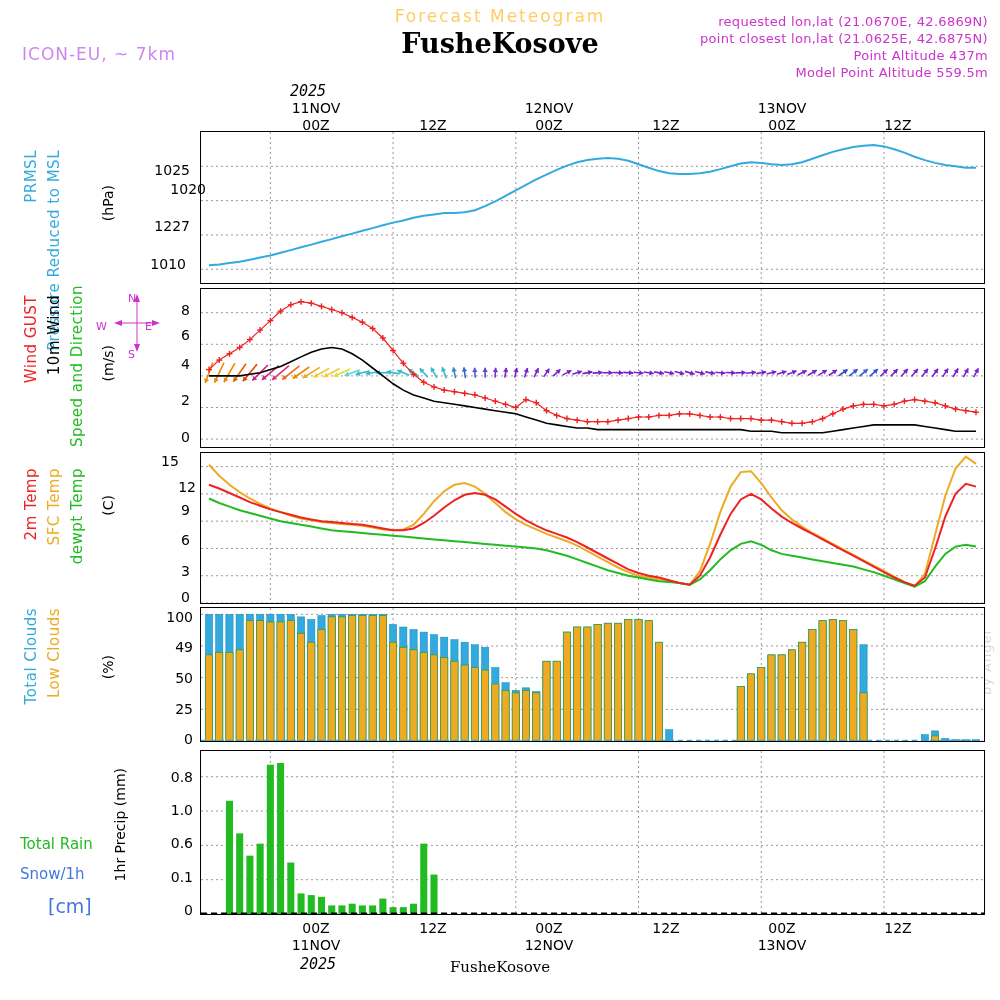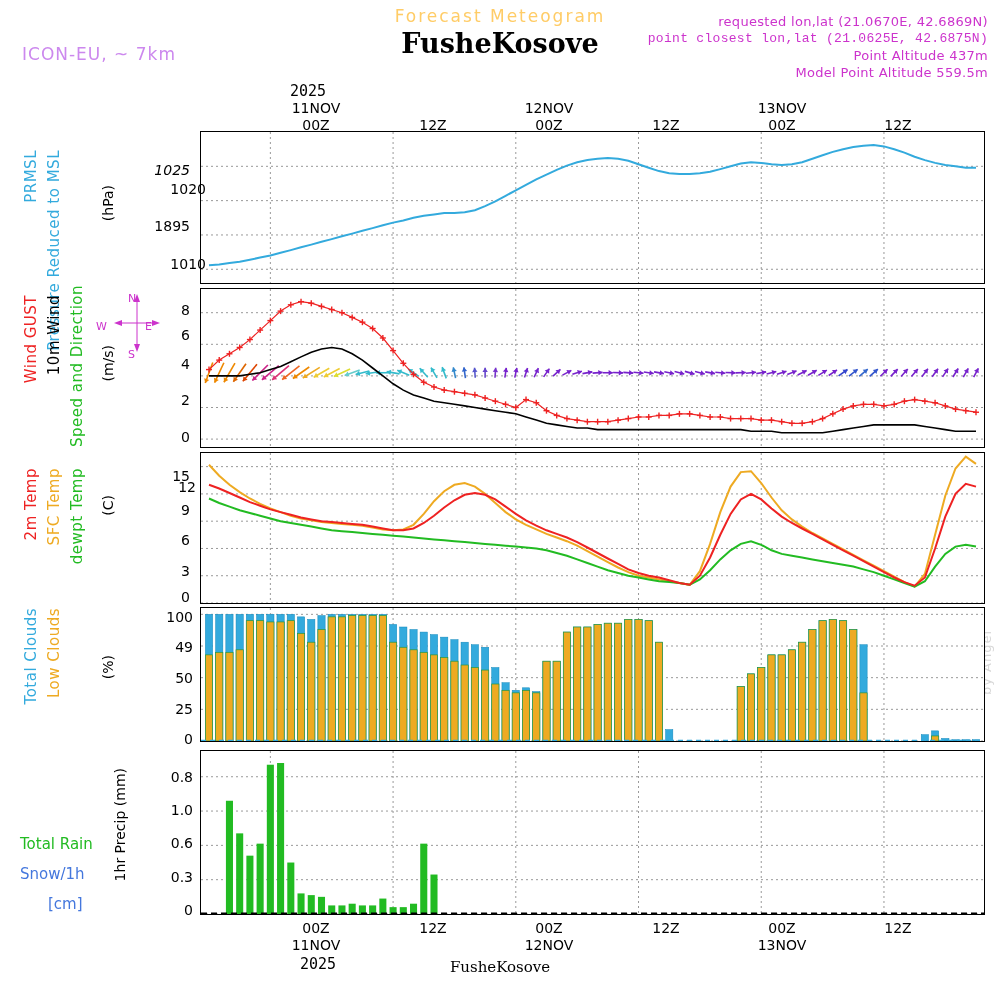--- a/index.html
+++ b/index.html
@@ -1,39 +1,39 @@
 <!DOCTYPE html>
 <html><head>
 <meta charset="utf-8">
 <style>
   html,body{margin:0;padding:0;}
   body{width:1000px;height:1000px;background:#ffffff;font-family:"DejaVu Sans",sans-serif;position:relative;overflow:hidden;}
   .abs{position:absolute;}
-  .mono{font-family:"DejaVu Sans Mono",monospace;}
+  .mono{font-family:"DejaVu Sans Mono",monospace;font-style:italic;}
   #title-main{left:0;top:28px;width:1000px;text-align:center;font-family:"DejaVu Serif",serif;font-weight:bold;font-size:27px;color:#000;letter-spacing:0px;}
   #title-fore{left:0;top:6px;width:1000px;text-align:center;font-size:17px;color:#ffcc66;letter-spacing:2px;}
   #model-label{left:22px;top:44px;font-size:17px;color:#cc88ee;letter-spacing:1px;}
   .hdr-right{right:12px;font-size:13px;color:#cc33cc;text-align:center;letter-spacing:0.3px;}
   .plot{position:absolute;border:1px solid #000;box-sizing:border-box;background:#fff;overflow:hidden;}
   .ytick{position:absolute;right:6px;font-size:14px;color:#000;font-family:"DejaVu Sans",sans-serif;text-align:right;transform:translateY(-50%);white-space:nowrap;}
   .xlab{position:absolute;font-size:14px;color:#000;text-align:center;transform:translateX(-50%);white-space:nowrap;}
   .vlabel{position:absolute;font-size:15px;writing-mode:vertical-rl;transform:rotate(180deg);white-space:nowrap;letter-spacing:0.5px;}
   .unit{position:absolute;font-size:14px;writing-mode:vertical-rl;transform:rotate(180deg);color:#000;white-space:nowrap;}
   #watermark{right:6px;top:630px;font-size:13px;color:#d8d8d8;writing-mode:vertical-rl;transform:rotate(180deg);letter-spacing:1px;}
   #footer-name{left:0;top:958px;width:1000px;text-align:center;font-family:"DejaVu Serif",serif;font-size:15px;color:#000;}
   .botlab{position:absolute;font-size:14px;color:#000;text-align:center;transform:translateX(-50%);white-space:nowrap;}
 </style>
 </head>
 <body>
 
 <div class="abs" id="title-fore">Forecast Meteogram</div>
 <div class="abs" id="title-main">FusheKosove</div>
 <div class="abs" id="model-label">ICON-EU, ~ 7km</div>
 <div class="abs hdr-right" style="top:14px;">requested lon,lat (21.0670E, 42.6869N)</div>
-<div class="abs hdr-right" style="top:31px;font-family:Liberation Mono, monospace;">point closest lon,lat (21.0625E, 42.6875N)</div>
+<div class="abs hdr-right" style="top:31px;">point closest lon,lat (21.0625E, 42.6875N)</div>
 <div class="abs hdr-right" style="top:48px;">Point Altitude 437m</div>
 <div class="abs hdr-right" style="top:65px;">Model Point Altitude 559.5m</div>
 <div class="abs" id="watermark">by Angel</div>
 
 <div class="abs mono" style="left:290px;top:82px;font-size:15px;">2025</div>
 <div class="abs xlab" style="left:316px;top:100px;">11NOV</div>
 <div class="abs xlab" style="left:316px;top:117px;">00Z</div>
 <div class="abs xlab" style="left:433px;top:117px;">12Z</div>
 <div class="abs xlab" style="left:549px;top:100px;">12NOV</div>
 <div class="abs xlab" style="left:549px;top:117px;">00Z</div>
@@ -54,24 +54,24 @@
       <line x1="437.52000000000004" y1="0" x2="437.52000000000004" y2="151" stroke="#999" stroke-width="1" stroke-dasharray="2,3"></line>
       <line x1="560.24" y1="0" x2="560.24" y2="151" stroke="#999" stroke-width="1" stroke-dasharray="2,3"></line>
       <line x1="682.96" y1="0" x2="682.96" y2="151" stroke="#999" stroke-width="1" stroke-dasharray="2,3"></line>
       <line x1="0" y1="137.27272727272728" x2="783" y2="137.27272727272728" stroke="#999" stroke-width="1" stroke-dasharray="2,3"></line>
       <line x1="0" y1="102.95454545454545" x2="783" y2="102.95454545454545" stroke="#999" stroke-width="1" stroke-dasharray="2,3"></line>
       <line x1="0" y1="68.63636363636364" x2="783" y2="68.63636363636364" stroke="#999" stroke-width="1" stroke-dasharray="2,3"></line>
       <line x1="0" y1="34.31818181818183" x2="783" y2="34.31818181818183" stroke="#999" stroke-width="1" stroke-dasharray="2,3"></line>
       <path d="M8.0,133.2 L18.2,132.5 L28.5,131.1 L38.7,129.7 L48.9,127.7 L59.1,125.6 L69.4,123.5 L79.6,120.8 L89.8,118.1 L100.0,115.3 L110.3,112.6 L120.5,109.8 L130.7,107.1 L140.9,104.3 L151.2,101.6 L161.4,98.8 L171.6,96.1 L181.9,93.3 L192.1,90.6 L202.3,88.5 L212.5,85.8 L222.8,83.7 L233.0,82.4 L243.2,81.0 L253.4,81.0 L263.7,80.3 L273.9,78.2 L284.1,74.1 L294.3,69.3 L304.6,63.8 L314.8,58.3 L325.0,52.9 L335.3,47.4 L345.5,42.6 L355.7,37.8 L365.9,33.6 L376.2,30.2 L386.4,28.1 L396.6,26.8 L406.8,26.1 L417.1,26.8 L427.3,28.8 L437.5,32.3 L447.7,35.7 L458.0,39.1 L468.2,41.2 L478.4,41.9 L488.7,41.9 L498.9,41.2 L509.1,39.8 L519.3,37.1 L529.6,34.3 L539.8,31.6 L550.0,30.2 L560.2,30.9 L570.5,32.3 L580.7,32.9 L590.9,32.3 L601.1,30.2 L611.4,26.8 L621.6,23.3 L631.8,19.9 L642.1,17.2 L652.3,15.1 L662.5,13.7 L672.7,13.0 L683.0,14.4 L693.2,17.2 L703.4,20.6 L713.6,24.7 L723.9,28.1 L734.1,30.9 L744.3,32.9 L754.5,34.3 L764.8,35.7 L775.0,35.7" fill="none" stroke="#33aadd" stroke-width="2"></path>
     </svg>
   </div>
-<div class="abs ytick" style="left:136px;width:70px;top:264px;">1010</div>
-<div class="abs ytick" style="left:120px;width:70px;top:226px;">1895</div>
+<div class="abs ytick" style="left:116px;width:70px;top:264px;">1010</div>
+<div class="abs ytick" style="left:120px;width:70px;top:226px;">1227</div>
 <div class="abs ytick" style="left:136px;width:70px;top:189px;">1020</div>
-<div class="abs ytick" style="left:120px;width:70px;top:170px;font-style:italic;">1025</div>
+<div class="abs ytick" style="left:120px;width:70px;top:170px;">1025</div>
 
 <div class="vlabel" style="left:22px;top:295px;color:#ee2222;">Wind GUST</div>
 <div class="vlabel" style="left:45px;top:295px;color:#000;">10m Wind</div>
 <div class="vlabel" style="left:68px;top:285px;color:#22bb22;">Speed and Direction</div>
 <div class="unit" style="left:100px;top:345px;">(m/s)</div>
 
 <div class="abs" style="left:128px;top:292px;font-size:11px;color:#cc33cc;">N</div>
 <div class="abs" style="left:128px;top:348px;font-size:11px;color:#cc33cc;">S</div>
 <div class="abs" style="left:145px;top:320px;font-size:11px;color:#cc33cc;">E</div>
 <div class="abs" style="left:96px;top:320px;font-size:11px;color:#cc33cc;">W</div>
@@ -585,21 +585,21 @@
       <path d="M8.0,11.8 L18.2,22.7 L28.5,31.8 L38.7,39.1 L48.9,45.5 L59.1,50.9 L69.4,55.5 L79.6,59.1 L89.8,62.7 L100.0,65.5 L110.3,67.3 L120.5,69.1 L130.7,70.0 L140.9,70.9 L151.2,71.8 L161.4,72.7 L171.6,74.5 L181.9,76.4 L192.1,77.3 L202.3,76.4 L212.5,71.8 L222.8,60.9 L233.0,48.2 L243.2,38.2 L253.4,31.8 L263.7,30.0 L273.9,33.6 L284.1,40.9 L294.3,50.0 L304.6,59.1 L314.8,66.4 L325.0,71.8 L335.3,76.4 L345.5,80.9 L355.7,84.5 L365.9,88.2 L376.2,92.7 L386.4,98.2 L396.6,103.6 L406.8,109.1 L417.1,114.5 L427.3,119.1 L437.5,122.7 L447.7,124.5 L458.0,126.4 L468.2,128.2 L478.4,130.0 L488.7,131.8 L498.9,118.2 L509.1,90.9 L519.3,59.1 L529.6,33.6 L539.8,19.1 L550.0,18.2 L560.2,30.0 L570.5,44.5 L580.7,57.3 L590.9,66.4 L601.1,73.6 L611.4,80.0 L621.6,85.5 L631.8,90.9 L642.1,96.4 L652.3,101.8 L662.5,107.3 L672.7,112.7 L683.0,118.2 L693.2,123.6 L703.4,129.1 L713.6,133.6 L723.9,120.9 L734.1,81.8 L744.3,42.7 L754.5,15.5 L764.8,3.6 L775.0,10.9" fill="none" stroke="#eeaa22" stroke-width="2"></path>
       <path d="M8.0,45.5 L18.2,50.0 L28.5,53.6 L38.7,57.3 L48.9,60.0 L59.1,62.7 L69.4,65.5 L79.6,68.2 L89.8,70.0 L100.0,71.8 L110.3,73.6 L120.5,75.5 L130.7,77.3 L140.9,78.2 L151.2,79.1 L161.4,80.0 L171.6,80.9 L181.9,81.8 L192.1,82.7 L202.3,83.6 L212.5,84.5 L222.8,85.5 L233.0,86.4 L243.2,87.3 L253.4,88.2 L263.7,89.1 L273.9,90.0 L284.1,90.9 L294.3,91.8 L304.6,92.7 L314.8,93.6 L325.0,94.5 L335.3,95.5 L345.5,97.3 L355.7,100.0 L365.9,102.7 L376.2,106.4 L386.4,110.0 L396.6,113.6 L406.8,117.3 L417.1,120.0 L427.3,122.7 L437.5,124.5 L447.7,126.4 L458.0,128.2 L468.2,129.1 L478.4,130.0 L488.7,131.8 L498.9,126.4 L509.1,117.3 L519.3,106.4 L529.6,97.3 L539.8,90.9 L550.0,88.2 L560.2,91.8 L570.5,97.3 L580.7,100.9 L590.9,102.7 L601.1,104.5 L611.4,106.4 L621.6,108.2 L631.8,110.0 L642.1,111.8 L652.3,113.6 L662.5,116.4 L672.7,119.1 L683.0,122.7 L693.2,126.4 L703.4,130.0 L713.6,133.6 L723.9,128.2 L734.1,113.6 L744.3,100.9 L754.5,93.6 L764.8,91.8 L775.0,93.6" fill="none" stroke="#22bb22" stroke-width="2"></path>
       <path d="M8.0,31.8 L18.2,35.5 L28.5,40.0 L38.7,44.5 L48.9,49.1 L59.1,52.7 L69.4,56.4 L79.6,59.1 L89.8,61.8 L100.0,64.5 L110.3,66.4 L120.5,68.2 L130.7,69.1 L140.9,70.0 L151.2,70.9 L161.4,71.8 L171.6,73.6 L181.9,75.5 L192.1,77.3 L202.3,77.3 L212.5,75.5 L222.8,70.0 L233.0,62.7 L243.2,54.5 L253.4,47.3 L263.7,41.8 L273.9,40.0 L284.1,41.8 L294.3,46.4 L304.6,53.6 L314.8,60.9 L325.0,67.3 L335.3,72.7 L345.5,77.3 L355.7,80.9 L365.9,84.5 L376.2,89.1 L386.4,94.5 L396.6,100.0 L406.8,105.5 L417.1,110.9 L427.3,116.4 L437.5,120.0 L447.7,122.7 L458.0,124.5 L468.2,127.3 L478.4,130.0 L488.7,131.8 L498.9,122.7 L509.1,104.5 L519.3,81.8 L529.6,60.9 L539.8,46.4 L550.0,40.9 L560.2,46.4 L570.5,55.5 L580.7,63.6 L590.9,70.0 L601.1,75.5 L611.4,80.9 L621.6,86.4 L631.8,91.8 L642.1,97.3 L652.3,102.7 L662.5,108.2 L672.7,113.6 L683.0,119.1 L693.2,124.5 L703.4,129.1 L713.6,132.7 L723.9,124.5 L734.1,95.5 L744.3,63.6 L754.5,40.9 L764.8,30.9 L775.0,33.6" fill="none" stroke="#ee2222" stroke-width="2"></path>
     </svg>
   </div>
 <div class="abs ytick" style="left:150px;width:40px;top:597px;">0</div>
 <div class="abs ytick" style="left:150px;width:40px;top:571px;">3</div>
 <div class="abs ytick" style="left:150px;width:40px;top:540px;">6</div>
 <div class="abs ytick" style="left:150px;width:40px;top:510px;">9</div>
 <div class="abs ytick" style="left:156px;width:40px;top:487px;">12</div>
-<div class="abs ytick" style="left:150px;width:40px;top:476px;">15</div>
+<div class="abs ytick" style="left:150px;width:40px;top:461px;text-align:center;">15</div>
 
 <div class="vlabel" style="left:22px;top:608px;color:#33aadd;">Total Clouds</div>
 <div class="vlabel" style="left:45px;top:608px;color:#eeaa22;">Low Clouds</div>
 <div class="unit" style="left:100px;top:655px;">(%)</div>
 
 <div class="plot" id="p4" style="left:200px;top:607px;width:785px;height:135px;">
     <svg width="783" height="133" viewBox="0 0 783 133" style="position: absolute; left: 0px; top: 0px;">
       <line x1="69.36" y1="0" x2="69.36" y2="133" stroke="#999" stroke-width="1" stroke-dasharray="2,3"></line>
       <line x1="192.07999999999998" y1="0" x2="192.07999999999998" y2="133" stroke="#999" stroke-width="1" stroke-dasharray="2,3"></line>
       <line x1="314.8" y1="0" x2="314.8" y2="133" stroke="#999" stroke-width="1" stroke-dasharray="2,3"></line>
@@ -739,21 +739,21 @@
     </svg>
   </div>
 <div class="abs ytick" style="left:148px;width:45px;top:739px;">0</div>
 <div class="abs ytick" style="left:148px;width:45px;top:709px;">25</div>
 <div class="abs ytick" style="left:148px;width:45px;top:678px;">50</div>
 <div class="abs ytick" style="left:148px;width:45px;top:647px;">49</div>
 <div class="abs ytick" style="left:148px;width:45px;top:617px;">100</div>
 
 <div class="abs" style="left:20px;top:835px;font-size:15px;color:#22bb22;">Total  Rain</div>
 <div class="abs" style="left:20px;top:865px;font-size:15px;color:#4477dd;">Snow/1h</div>
-<div class="abs" style="left:48px;top:895px;font-size:15px;color:#4477dd;">[cm]</div>
+<div class="abs" style="left:48px;top:895px;font-size:19px;color:#4477dd;">[cm]</div>
 <div class="unit" style="left:112px;top:768px;">1hr Precip (mm)</div>
 
 <div class="plot" id="p5" style="left:200px;top:750px;width:785px;height:165px;">
     <svg width="783" height="163" viewBox="0 0 783 163" style="position: absolute; left: 0px; top: 0px;">
       <line x1="69.36" y1="0" x2="69.36" y2="163" stroke="#999" stroke-width="1" stroke-dasharray="2,3"></line>
       <line x1="192.07999999999998" y1="0" x2="192.07999999999998" y2="163" stroke="#999" stroke-width="1" stroke-dasharray="2,3"></line>
       <line x1="314.8" y1="0" x2="314.8" y2="163" stroke="#999" stroke-width="1" stroke-dasharray="2,3"></line>
       <line x1="437.52000000000004" y1="0" x2="437.52000000000004" y2="163" stroke="#999" stroke-width="1" stroke-dasharray="2,3"></line>
       <line x1="560.24" y1="0" x2="560.24" y2="163" stroke="#999" stroke-width="1" stroke-dasharray="2,3"></line>
       <line x1="682.96" y1="0" x2="682.96" y2="163" stroke="#999" stroke-width="1" stroke-dasharray="2,3"></line>
@@ -780,21 +780,21 @@
       <rect x="178.32109649122805" y="147.55789473684212" width="7.064473684210526" height="15.442105263157895" fill="#22bb22"></rect>
       <rect x="188.54776315789474" y="156.13684210526316" width="7.064473684210526" height="6.863157894736843" fill="#22bb22"></rect>
       <rect x="198.77442982456142" y="156.13684210526316" width="7.064473684210526" height="6.863157894736843" fill="#22bb22"></rect>
       <rect x="209.00109649122805" y="152.70526315789473" width="7.064473684210526" height="10.294736842105264" fill="#22bb22"></rect>
       <rect x="219.22776315789474" y="92.65263157894736" width="7.064473684210526" height="70.34736842105264" fill="#22bb22"></rect>
       <rect x="229.45442982456143" y="123.53684210526316" width="7.064473684210526" height="39.463157894736845" fill="#22bb22"></rect>
       <line x1="0" y1="162.2" x2="783" y2="162.2" stroke="#000" stroke-width="1.5" stroke-dasharray="6,4"></line>
     </svg>
   </div>
 <div class="abs ytick" style="left:148px;width:45px;top:910px;">0</div>
-<div class="abs ytick" style="left:148px;width:45px;top:877px;">0.3</div>
+<div class="abs ytick" style="left:148px;width:45px;top:877px;">0.1</div>
 <div class="abs ytick" style="left:148px;width:45px;top:843px;">0.6</div>
 <div class="abs ytick" style="left:148px;width:45px;top:810px;">1.0</div>
 <div class="abs ytick" style="left:148px;width:45px;top:777px;">0.8</div>
 
 <div class="abs botlab" style="left:316px;top:920px;">00Z</div>
 <div class="abs botlab" style="left:316px;top:937px;">11NOV</div>
 <div class="abs botlab" style="left:433px;top:920px;">12Z</div>
 <div class="abs botlab" style="left:549px;top:920px;">00Z</div>
 <div class="abs botlab" style="left:549px;top:937px;">12NOV</div>
 <div class="abs botlab" style="left:666px;top:920px;">12Z</div>

